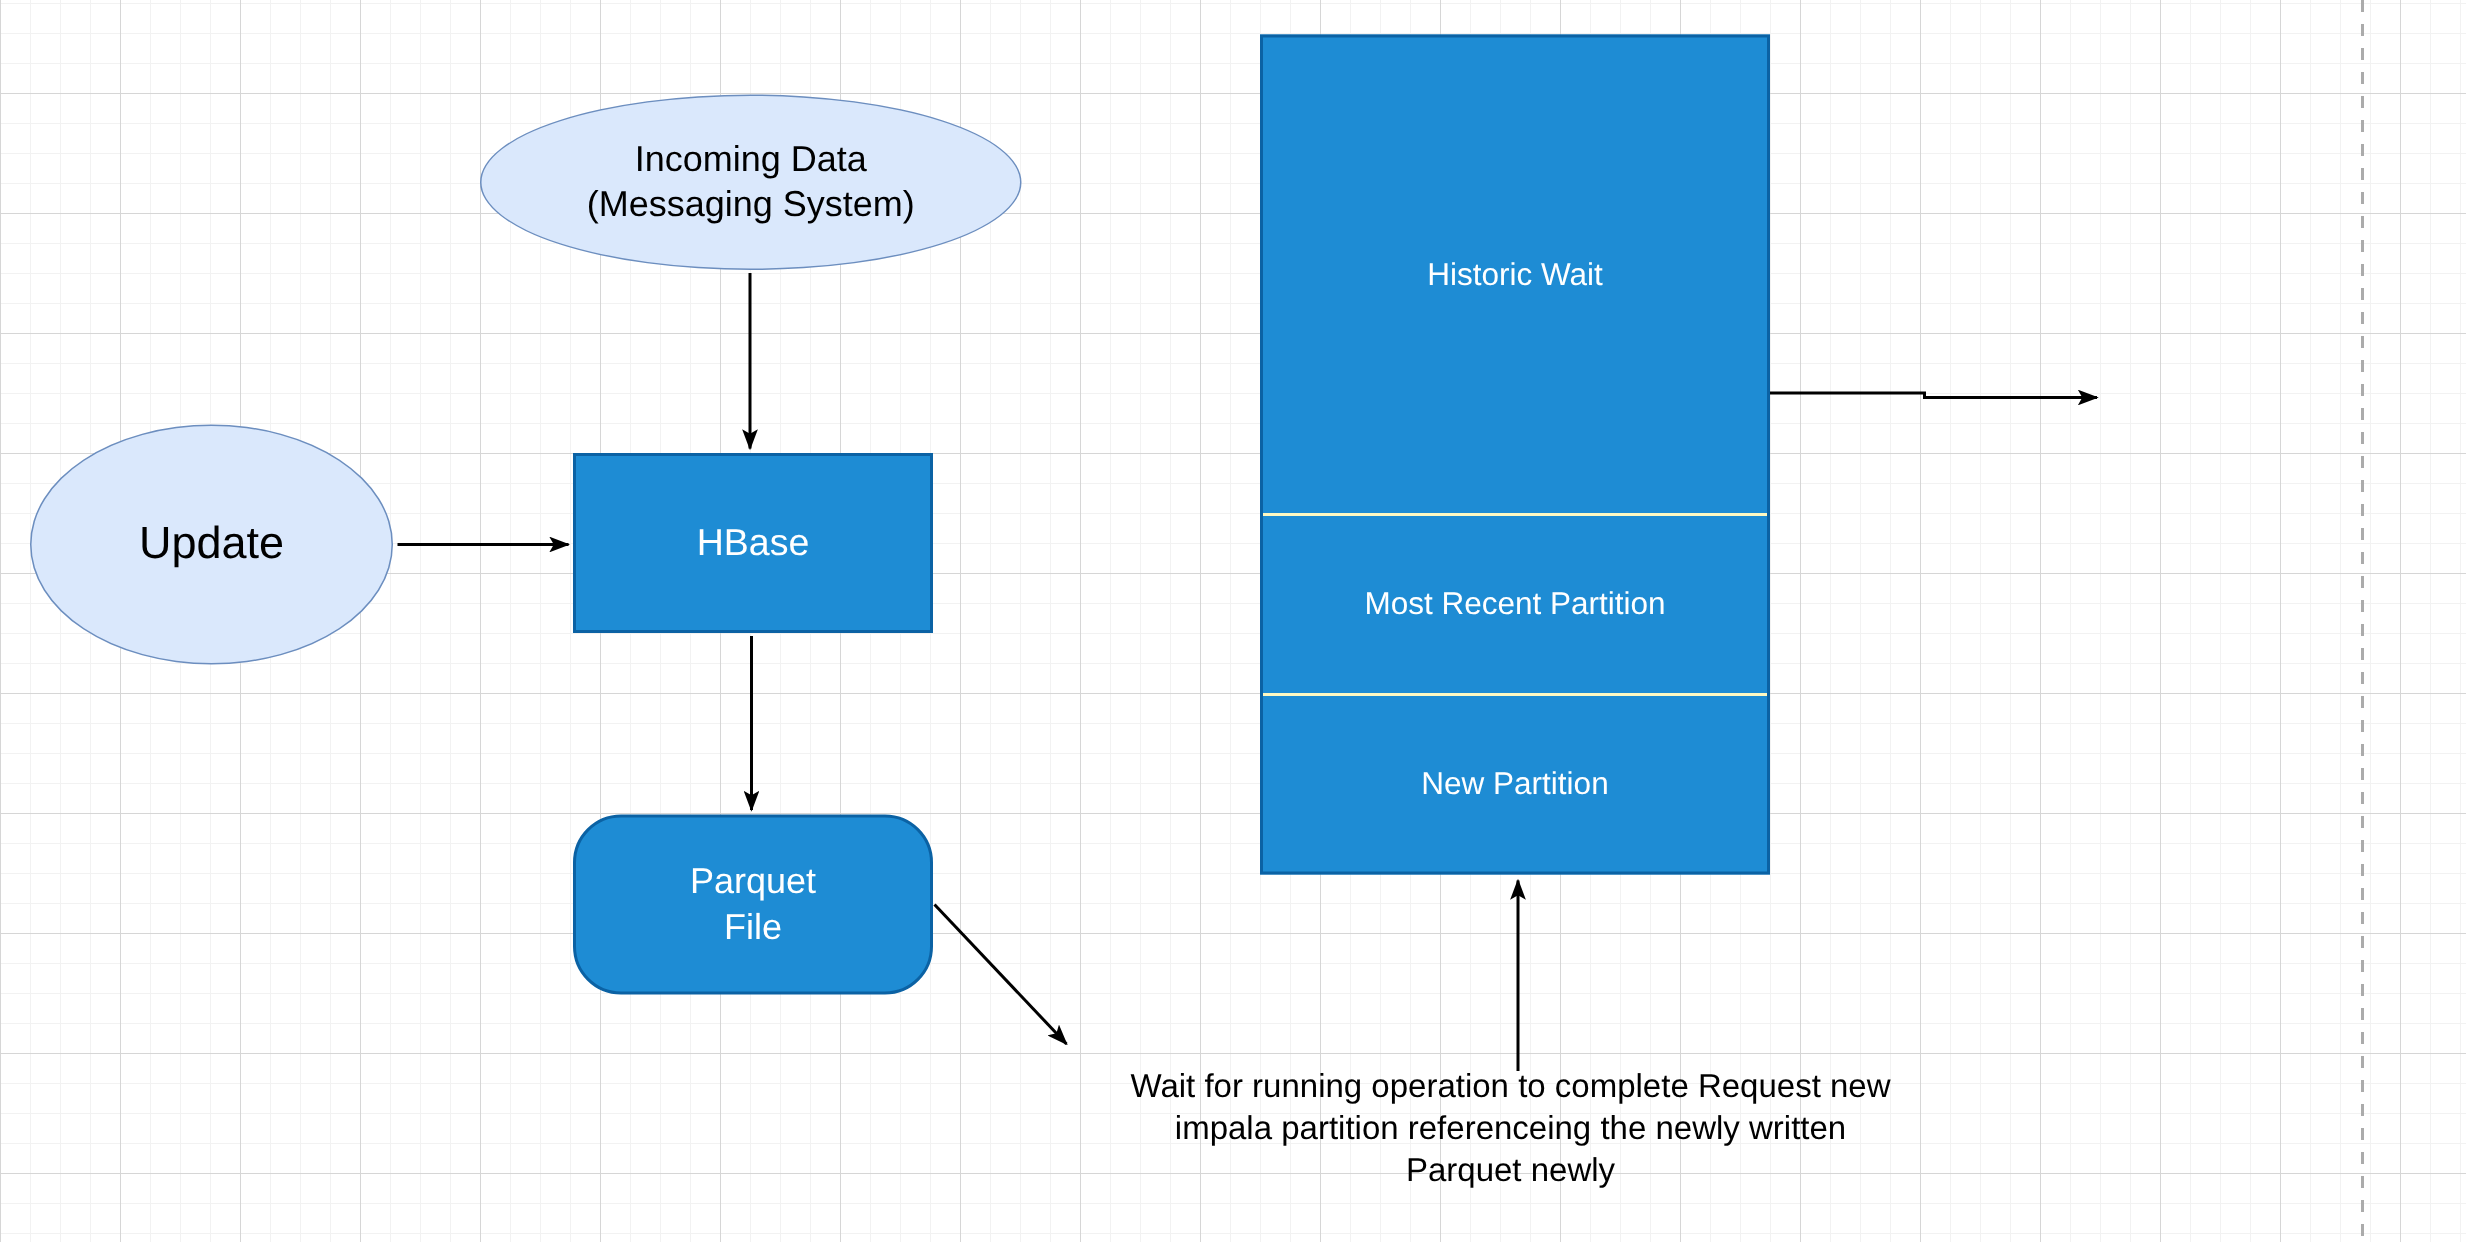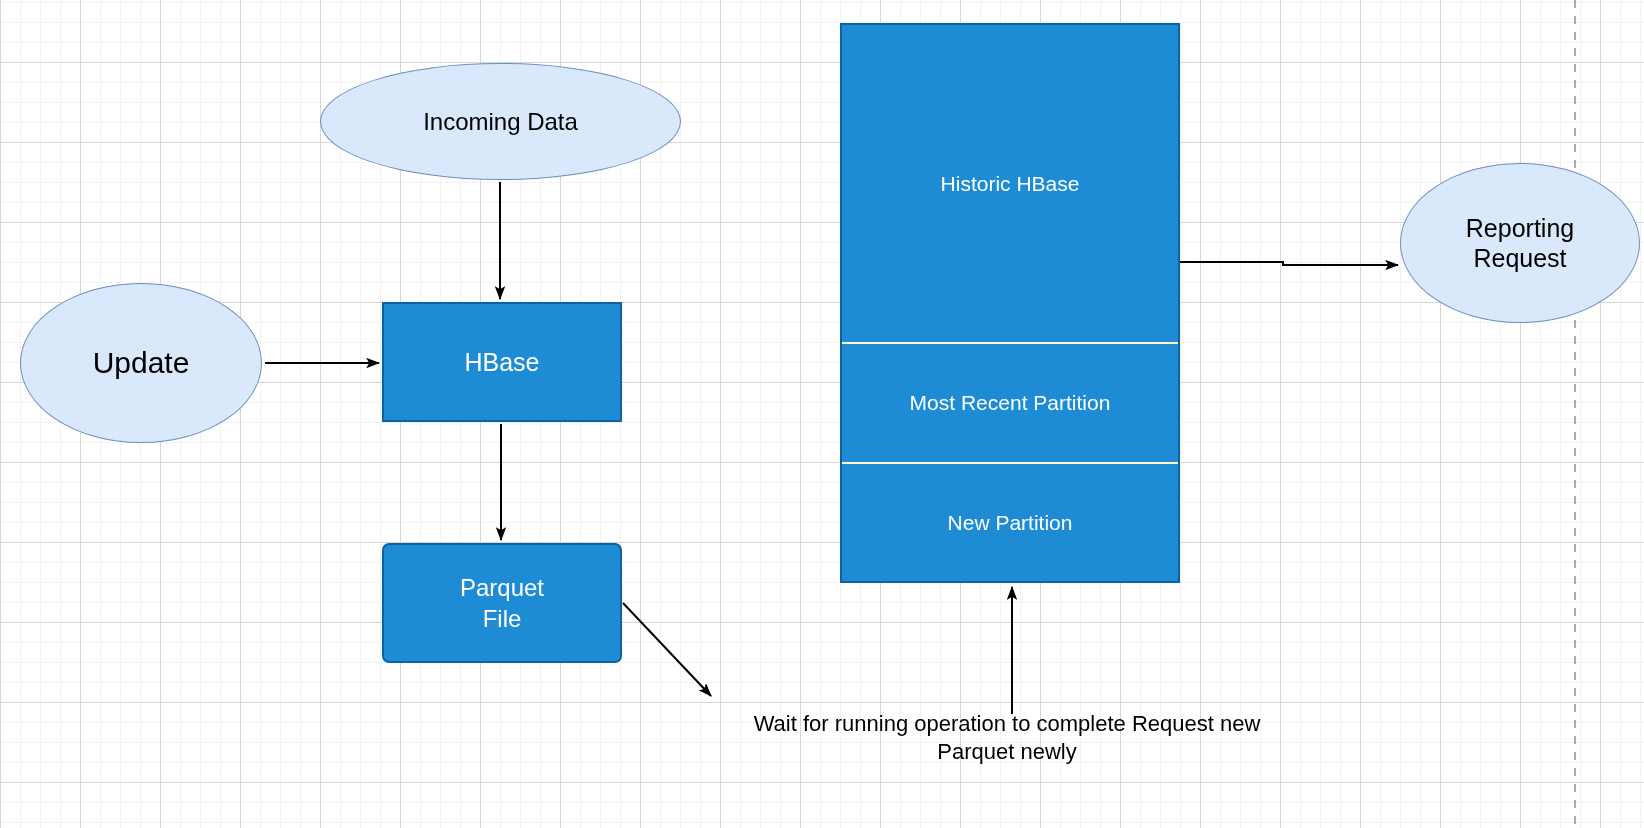--- a/index.html
+++ b/index.html
@@ -74,51 +74,49 @@
     </g>
     <g>
       <path d="M1180,262 L1283,262 L1283,265 L1398,265" stroke="#000" stroke-width="2" fill="none" marker-end="url(#arrowhead)"></path>
     </g>
   </svg>
 
   <div class="layer">
 
     <div class="node ellipse" style="left:320px;top:63px;width:361px;height:117px;">
       <div>Incoming Data</div>
+      <div>(Messaging System)</div>
     </div>
 
     <div class="node ellipse" style="left:20px;top:283px;width:242px;height:160px;font-size:30px;">
       <div>Update</div>
     </div>
 
     <div class="node bluebox" style="left:382px;top:302px;width:240px;height:120px;">
       <div>HBase</div>
     </div>
 
-    <div class="node bluebox" style="left:382px;top:543px;width:240px;height:120px;border-radius:7px;font-size:24px;">
+    <div class="node bluebox" style="left:382px;top:543px;width:240px;height:120px;border-radius:32px;font-size:24px;">
       <div>Parquet</div>
       <div>File</div>
     </div>
 
     <div class="stack" style="left:840px;top:23px;width:340px;height:560px;">
       <div class="section" style="flex:0 0 317px;">
-        <span>Historic HBase</span>
+        <span>Historic Wait</span>
       </div>
       <div class="section" style="flex:0 0 120px;">
         <span>Most Recent Partition</span>
       </div>
       <div class="section" style="flex:1 1 auto;">
         <span>New Partition</span>
       </div>
     </div>
 
-    <div class="node ellipse" style="left:1400px;top:163px;width:240px;height:160px;font-size:25px;">
-      <div>Reporting</div>
-      <div>Request</div>
-    </div>
 
     <div class="annotation">
       <div>Wait for running operation to complete Request new</div>
+      <div>impala partition referenceing the newly written</div>
       <div>Parquet newly</div>
     </div>
 
   </div>
 </div>
 
 </body></html>

